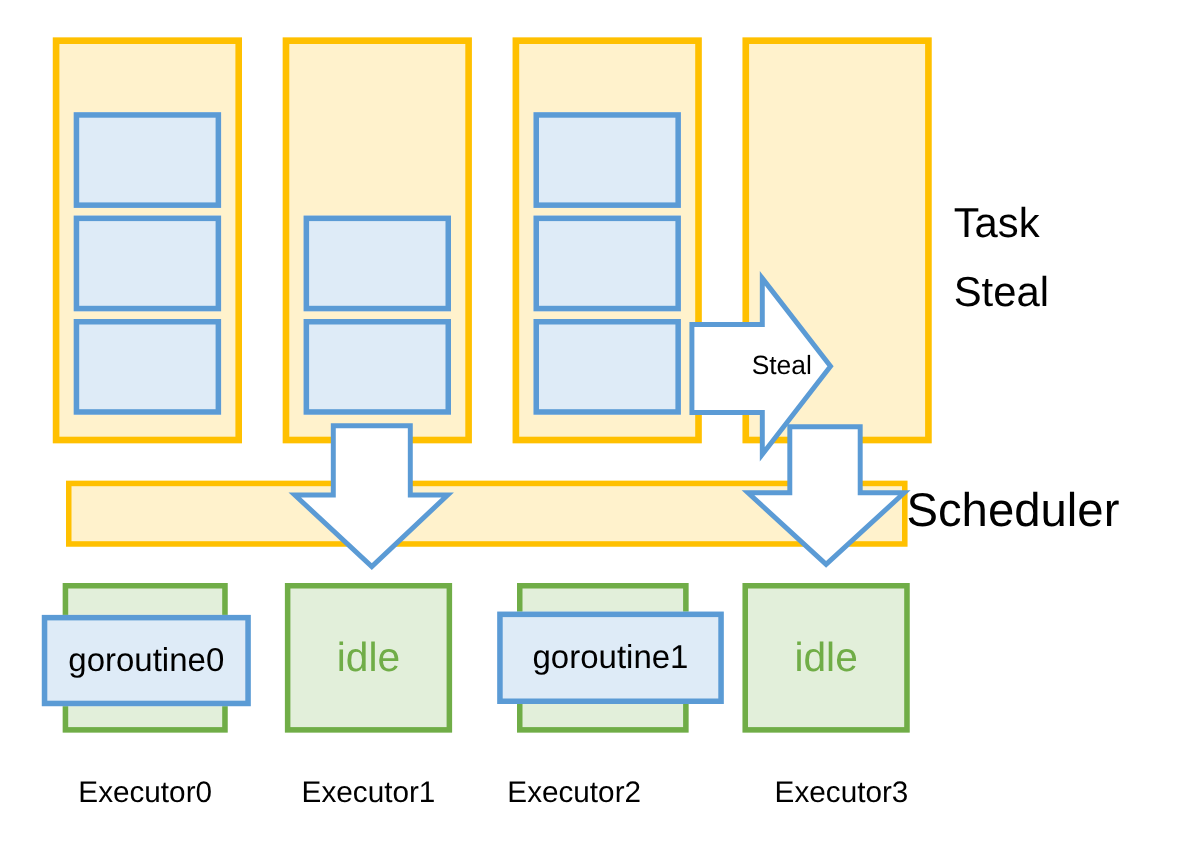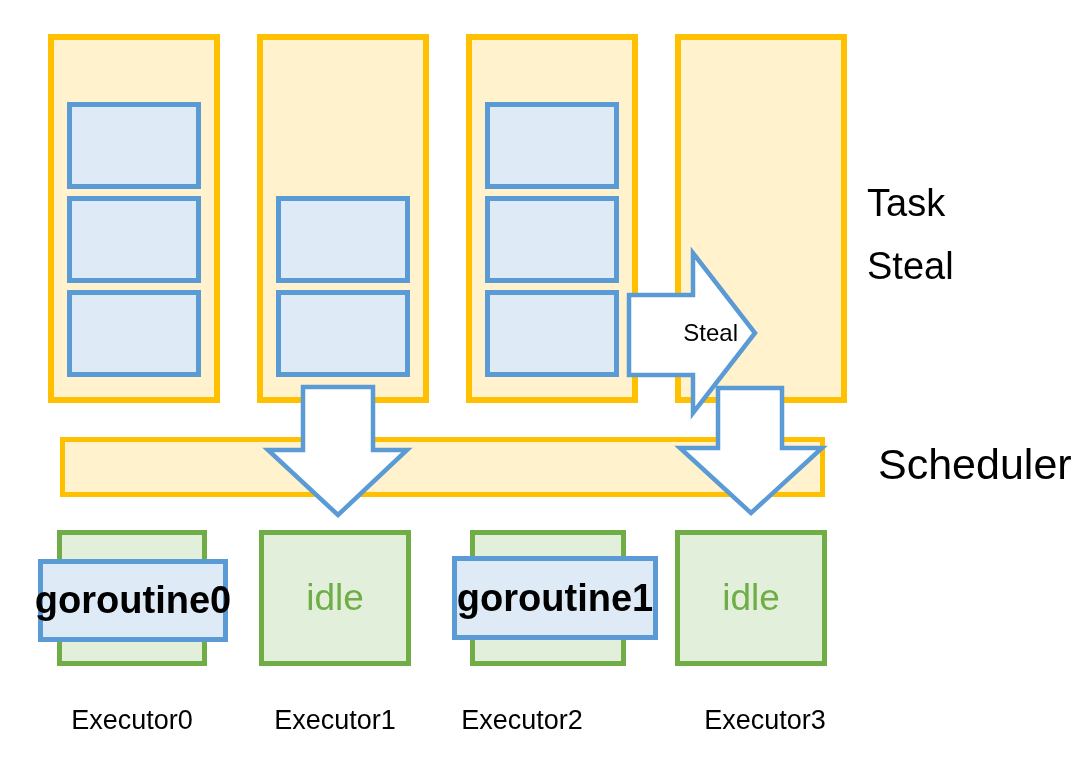--- a/index.html
+++ b/index.html
@@ -53,37 +53,36 @@
     display:flex;align-items:center;justify-content:center;
     z-index:1;
   }
   .idle-text{
     font-size:37px;color:var(--idle-text);
   }
   .goroutine-box{
     border:5px solid var(--task-border);
     background:var(--task-fill);
     display:flex;align-items:center;justify-content:center;
-    font-size:38px;
+    font-size:30px;
     z-index:3;
-    font-weight:bold;
   }
 
   .executor-label{
     top:700px;width:220px;text-align:center;
     font-size:27px;line-height:40px;
   }
 
   
   .task-queue-label{
     left:867px;top:172px;
     font-size:38px;line-height:63px;
   }
   .scheduler-label{
-    left:878px;top:434px;
+    left:824px;top:434px;
     font-size:43px;line-height:60px;
   }
 </style>
 </head>
 <body>
 
 <div class="abs queue" style="left:48px">
   <div class="tasks">
       <div class="task"></div>
       <div class="task"></div>

